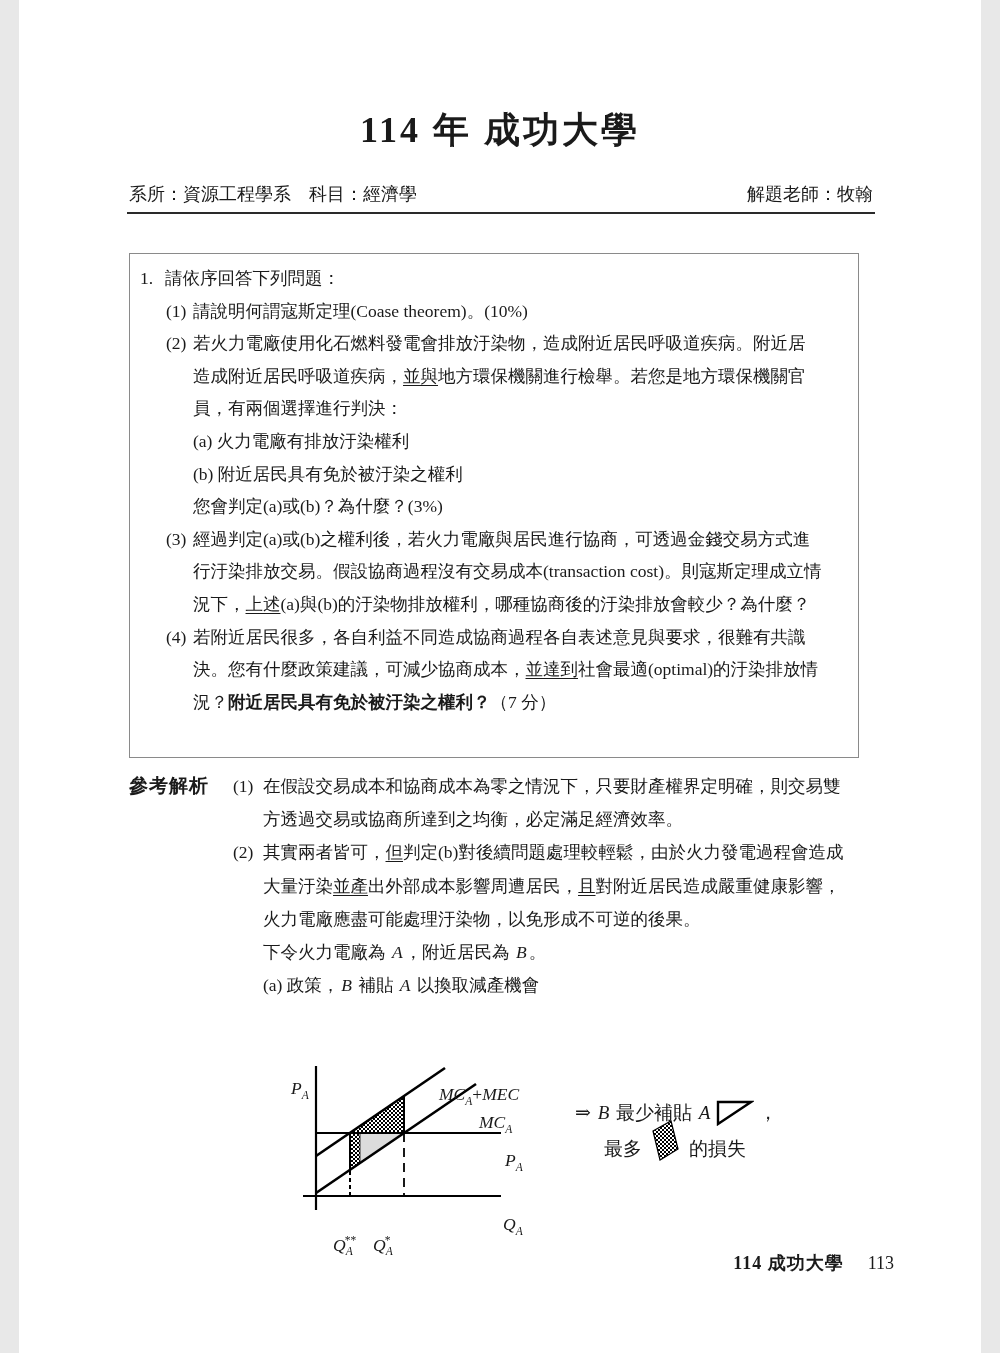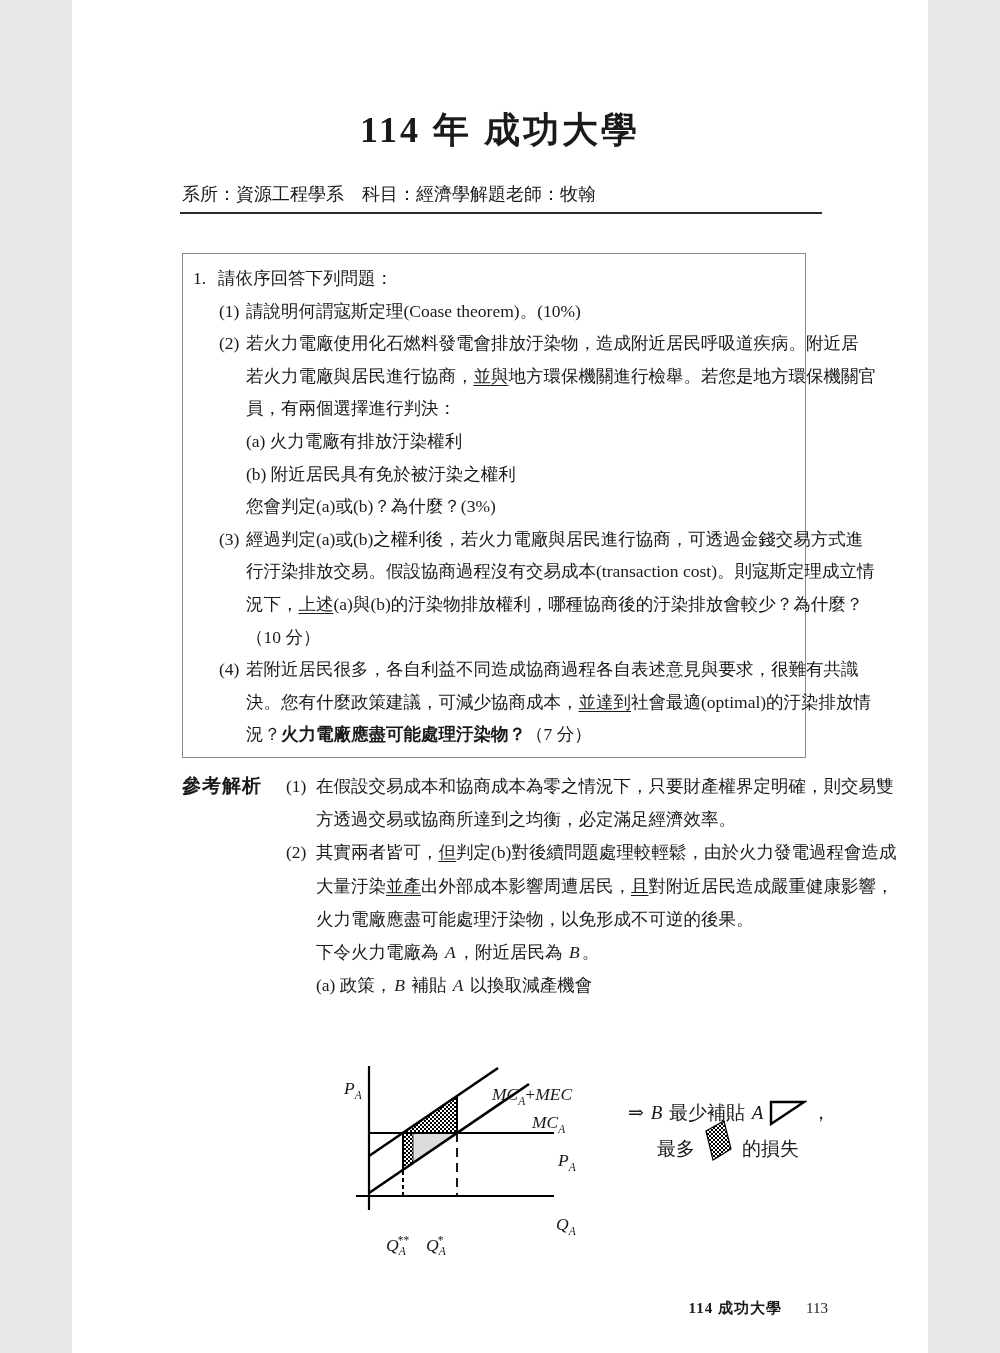--- a/index.html
+++ b/index.html
@@ -1,23 +1,23 @@
 <!DOCTYPE html>
 <html><head>
 <meta charset="utf-8">
 <style>
   html,body{margin:0;padding:0;background:#e8e8e8;}
-  .page{position:relative;width:856px;height:1353px;background:#ffffff;margin:0 auto;
+  .page{position:relative;width:962px;height:1353px;background:#ffffff;margin:0 auto;
         font-family:"Liberation Serif","DejaVu Serif",serif;color:#1a1a1a;overflow:hidden;}
 
   .title{position:absolute;top:106px;left:0;width:100%;text-align:center;
          font-size:36px;font-weight:bold;letter-spacing:3px;}
 
   .hdr{position:absolute;top:182px;left:110px;right:108px;display:flex;
-       font-size:18px;}
+       justify-content:space-between;font-size:18px;}
   .hdr-rule{position:absolute;top:212px;left:108px;right:106px;border-top:2.5px solid #2a2a2a;}
 
   #qbox{position:absolute;left:110px;right:122px;top:253px;height:505px;box-sizing:border-box;
         border:1.5px solid #8a8a8a;padding:8px 10px 6px 0;font-size:17.5px;line-height:32.6px;}
   .ln{white-space:nowrap;}
   #qbox .ln.i0{padding-left:10px;}
   #qbox .ln.i0 .mk{display:inline-block;width:25px;}
   #qbox .ln.i1{padding-left:36px;}
   #qbox .ln.i1 .mk{display:inline-block;width:27px;}
   #qbox .ln.i2{padding-left:63px;}
@@ -37,53 +37,52 @@
   .glabel{position:absolute;font-size:17.5px;white-space:nowrap;margin-top:30px;}
   .glabel i{font-style:italic;}
   .glabel sub{font-size:11.5px;font-style:italic;}
   .glabel sup{font-size:11.5px;margin-left:-8px;}
 
   #annot{position:absolute;left:556px;top:1094px;font-size:19px;}
   .annot-row{display:flex;align-items:flex-end;gap:4px;height:32px;}
   .annot-row i{font-style:italic;padding:0 2px;}
   .annot-row.second{margin-top:4px;margin-left:29px;gap:8px;}
 
-  #footer{position:absolute;top:1251px;right:100px;font-size:15px;display:flex;align-items:baseline;margin-top:48px;}
+  #footer{position:absolute;top:1251px;right:87px;font-size:18px;display:flex;align-items:baseline;}
   .f-book{font-weight:bold;letter-spacing:1px;}
   .f-page{margin-left:24px;}
 </style>
 </head>
 <body>
 
 <div class="page">
 
   <div class="title">114 年  成功大學</div>
 
   <div class="hdr">
     <span>系所：資源工程學系　科目：經濟學</span>
     <span>解題老師：牧翰</span>
   </div>
   <div class="hdr-rule"></div>
 
   <div id="qbox">
       <div class="ln i0"><span class="mk">1.</span><span>請依序回答下列問題：</span></div>
       <div class="ln i1"><span class="mk">(1)</span><span>請說明何謂寇斯定理(Coase theorem)。(10%)</span></div>
       <div class="ln i1"><span class="mk">(2)</span><span>若火力電廠使用化石燃料發電會排放汙染物，造成附近居民呼吸道疾病。附近居</span></div>
-      <div class="ln i2"><span>若火力電廠與居民進行協商，</span><span class="u">並與</span><span>地方環保機關進行檢舉。若您是地方環保機關官</span></div>
+      <div class="ln i2"><span>造成附近居民呼吸道疾病，</span><span class="u">並與</span><span>地方環保機關進行檢舉。若您是地方環保機關官</span></div>
       <div class="ln i2"><span>員，有兩個選擇進行判決：</span></div>
       <div class="ln i2"><span>(a) 火力電廠有排放汙染權利</span></div>
       <div class="ln i2"><span>(b) 附近居民具有免於被汙染之權利</span></div>
       <div class="ln i2"><span>您會判定(a)或(b)？為什麼？(3%)</span></div>
       <div class="ln i1"><span class="mk">(3)</span><span>經過判定(a)或(b)之權利後，若火力電廠與居民進行協商，可透過金錢交易方式進</span></div>
       <div class="ln i2"><span>行汙染排放交易。假設協商過程沒有交易成本(transaction cost)。則寇斯定理成立情</span></div>
       <div class="ln i2"><span>況下，</span><span class="u">上述</span><span>(a)與(b)的汙染物排放權利，哪種協商後的汙染排放會較少？為什麼？</span></div>
-      <div class="ln i2"><span>（10 分）</span></div>
       <div class="ln i1"><span class="mk">(4)</span><span>若附近居民很多，各自利益不同造成協商過程各自表述意見與要求，很難有共識</span></div>
       <div class="ln i2"><span>決。您有什麼政策建議，可減少協商成本，</span><span class="u">並達到</span><span>社會最適(optimal)的汙染排放情</span></div>
-      <div class="ln i2"><span>況？</span><span class="b">火力電廠應盡可能處理汙染物？</span><span>（7 分）</span></div>
+      <div class="ln i2"><span>況？</span><span class="b">附近居民具有免於被汙染之權利？</span><span>（7 分）</span></div>
     </div>
 
   <div id="solution">
     <div class="sol-label">參考解析</div>
     <div id="sol-lines">
         <div class="ln i1"><span class="mk">(1)</span><span>在假設交易成本和協商成本為零之情況下，只要財產權界定明確，則交易雙</span></div>
         <div class="ln i2"><span>方透過交易或協商所達到之均衡，必定滿足經濟效率。</span></div>
         <div class="ln i1"><span class="mk">(2)</span><span>其實兩者皆可，</span><span class="u">但</span><span>判定(b)對後續問題處理較輕鬆，由於火力發電過程會造成</span></div>
         <div class="ln i2"><span>大量汙染</span><span class="u">並產</span><span>出外部成本影響周遭居民，</span><span class="u">且</span><span>對附近居民造成嚴重健康影響，</span></div>
         <div class="ln i2"><span>火力電廠應盡可能處理汙染物，以免形成不可逆的後果。</span></div>

